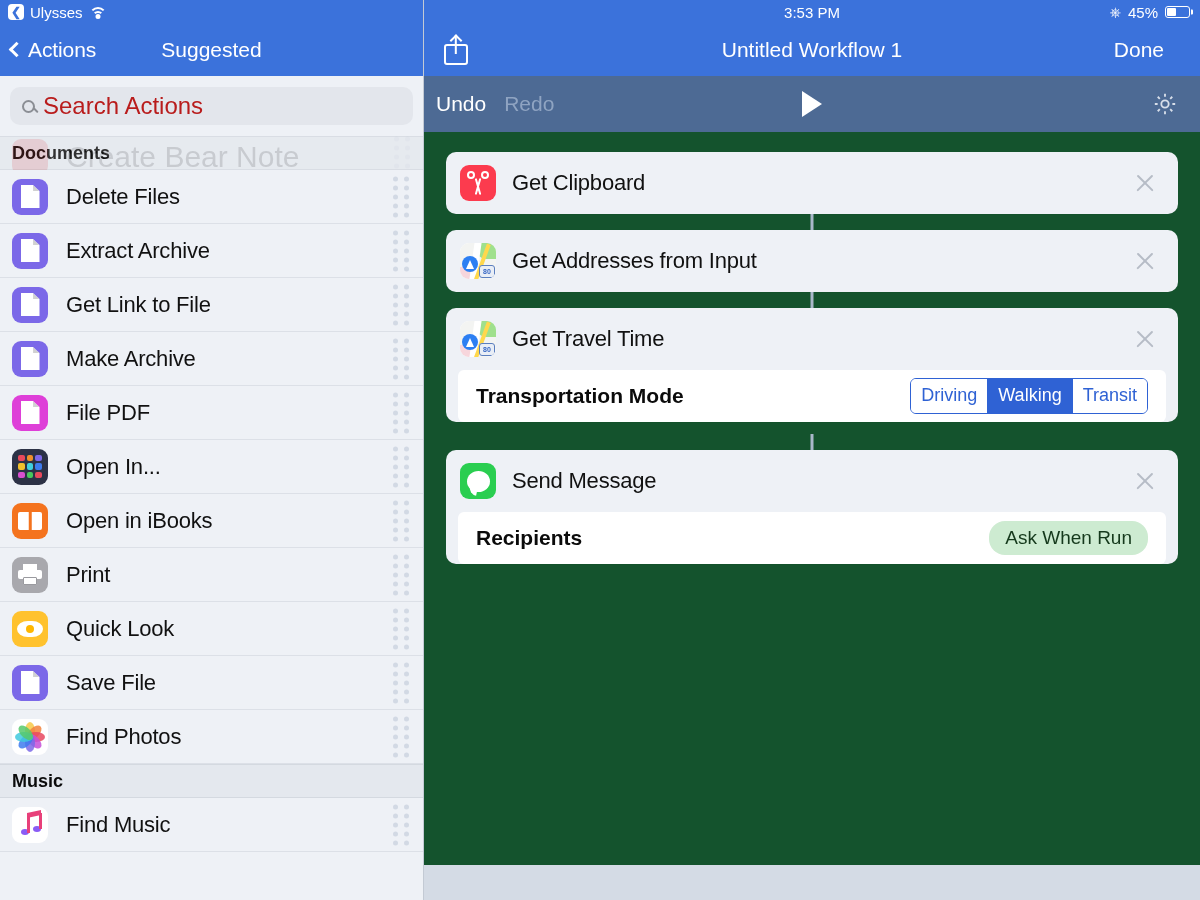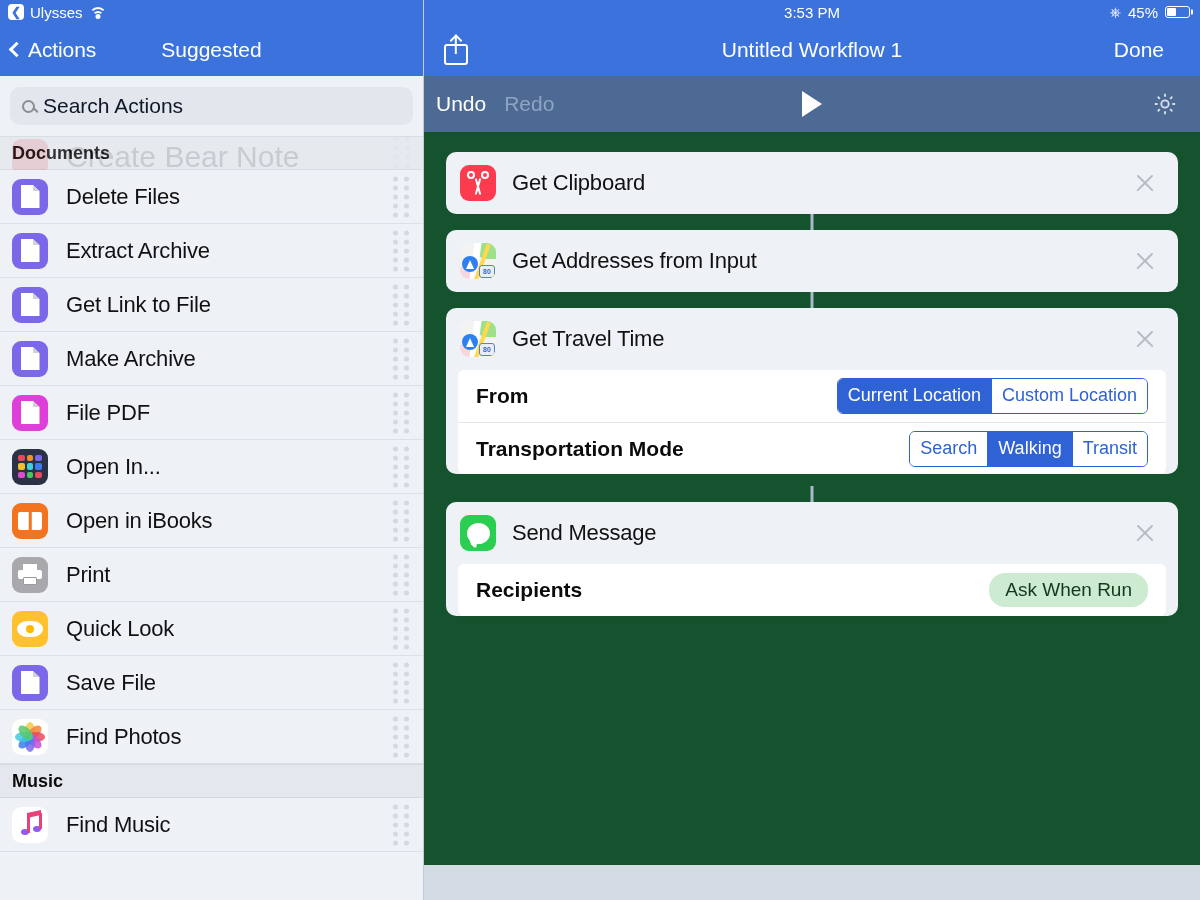--- a/index.html
+++ b/index.html
@@ -62,21 +62,21 @@
     display: flex; align-items: center; gap: 8px; padding: 0 12px;
   }
   .mag {
     width: 13px; height: 13px; border: 2px solid #8B8E94; border-radius: 50%;
     position: relative; flex: none;
   }
   .mag::after {
     content:""; position:absolute; width: 7px; height: 2px; background:#8B8E94;
     transform: rotate(45deg); right: -6px; bottom: 0px; border-radius: 1px;
   }
-  .search-ph { color: #0f172a; font-size: 21px; }
+  .search-ph { color: #b91c1c; font-size: 24px; }
 
   .ghost {
     position: absolute; left: 0; top: 76px; width: 424px; height: 115px;
     pointer-events: none; opacity: 0.16;
   }
   .ghost-row {
     position: absolute; left: 0; right: 0; height: 54px; display:flex; align-items:center;
     background: #F4F6F9; border-bottom: 1px solid #D8DDE4;
   }
   .ghost-row .gi { width: 36px; height:36px; border-radius: 9px; margin-left: 12px; flex:none;}
@@ -615,30 +615,23 @@
                 <span class="sh">
                   <b>80</b>
                 </span>
               </span>
             </span>
             <span class="card-name">Get Travel Time</span>
             <span class="card-x"></span>
           </div>
           <div class="card-body">
             <div class="param-row">
-              <span class="param-label">From</span>
-              <span class="seg">
-                <div class="on">Current Location</div>
-                <div class="">Custom Location</div>
-              </span>
-            </div>
-            <div class="param-row">
               <span class="param-label">Transportation Mode</span>
               <span class="seg">
-                <div class="">Search</div>
+                <div class="">Driving</div>
                 <div class="on">Walking</div>
                 <div class="">Transit</div>
               </span>
             </div>
           </div>
         </div>
         <div class="connector"></div>
         <div class="card">
           <div class="card-head">
             <span class="card-icon" style="background:#2ACE50">

